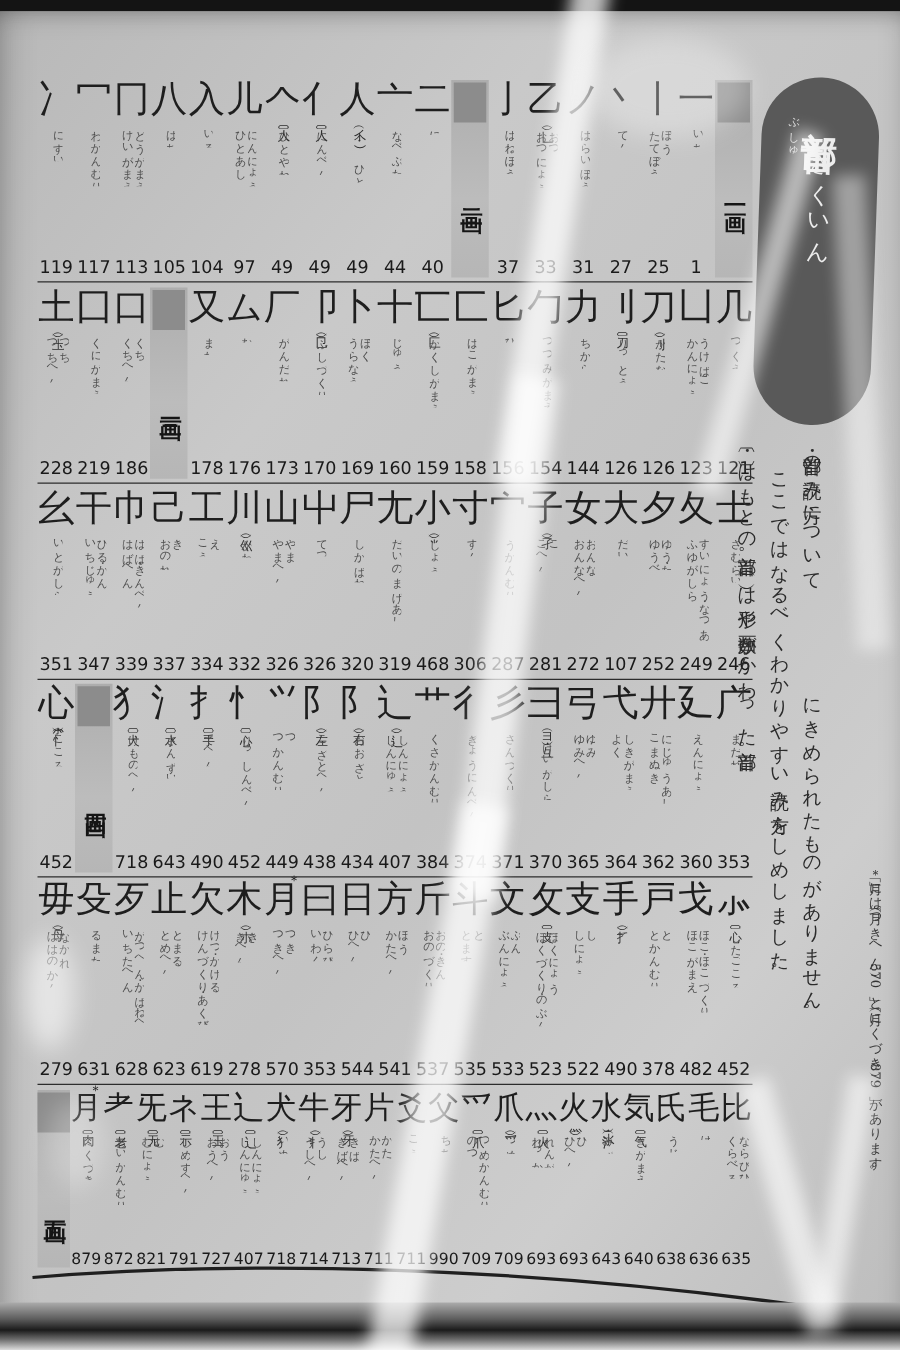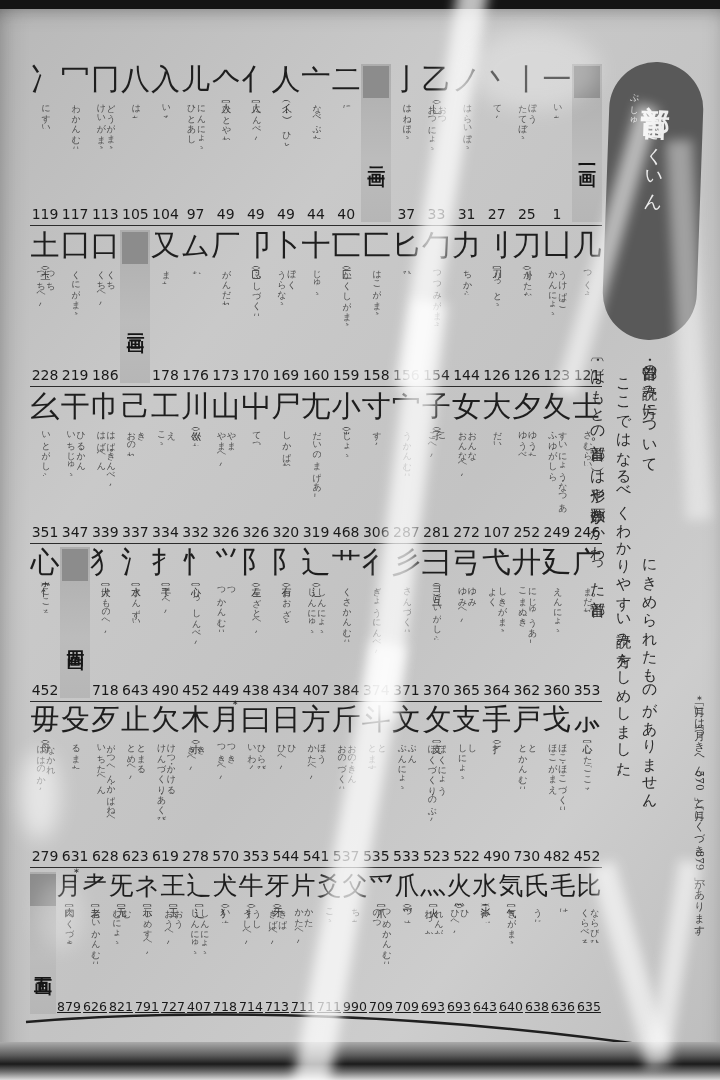--- a/index.html
+++ b/index.html
@@ -20,21 +20,21 @@
   .row{position:absolute;left:30px;width:572px;display:flex;justify-content:space-between;}
   .col{position:relative;flex:1 1 0;min-width:0;display:flex;flex-direction:column;align-items:center;height:100%;}
   .glyph{font-size:29px;line-height:1.1;color:#1e1e1e;white-space:nowrap;}
   .tight .glyph{font-size:25px;}
   .star-mark{position:absolute;top:-7px;right:0px;font-size:11px;color:#222;}
   .alt{writing-mode:vertical-rl;font-size:10px;line-height:1;color:#2e2e2e;margin-top:1px;letter-spacing:-1px;white-space:nowrap;}
   .readings{display:flex;flex-direction:row-reverse;margin-top:2px;overflow:hidden;max-height:88px;}
   .rd{writing-mode:vertical-rl;font-size:9px;line-height:1.1;color:#4d4d4d;letter-spacing:0px;white-space:nowrap;}
   .num{position:absolute;bottom:0;font-family:"DejaVu Sans","Liberation Sans",sans-serif;
        font-size:14px;color:#1a1a1a;white-space:nowrap;}
-  .tight .num{font-size:12.5px;text-decoration:underline;}
+  .tight .num{font-size:12.5px;}
   
   .colh{position:relative;flex:1 1 0;max-width:31px;display:flex;flex-direction:column;align-items:center;
         background:linear-gradient(180deg,#adadad,#bcbcbc 60%,#b6b6b6);height:100%;}
   .hsq{width:26px;height:32px;background:#8c8c8c;margin-top:2px;}
   .hlab{writing-mode:vertical-rl;font-size:18px;font-weight:bold;color:#151515;margin-top:56px;letter-spacing:3px;}
   .sep{position:absolute;left:30px;width:572px;height:0;border-top:1.6px solid #2c2c2c;}
   
   #title-pill{position:absolute;left:606px;top:62px;width:94px;height:278px;background:#595959;
     border-radius:47px;display:flex;justify-content:center;transform:rotate(2deg);}
   .pill-text{writing-mode:vertical-rl;color:#ececec;padding-top:20px;text-align:left;}
@@ -762,21 +762,21 @@
           <div class="rd">て</div>
         </div>
         <div class="num">490</div>
       </div>
       <div class="col">
         <div class="glyph">戸</div>
         <div class="readings">
           <div class="rd">と</div>
           <div class="rd">とかんむり</div>
         </div>
-        <div class="num">730</div>
+        <div class="num">378</div>
       </div>
       <div class="col">
         <div class="glyph">戈</div>
         <div class="readings">
           <div class="rd">ほこ・ほこづくり</div>
           <div class="rd">ほこがまえ</div>
         </div>
         <div class="num">482</div>
       </div>
       <div class="col">
@@ -802,21 +802,21 @@
           <div class="rd">にくづき</div>
         </div>
         <div class="num">879</div>
       </div>
       <div class="col">
         <div class="glyph">耂</div>
         <div class="alt">〔老〕</div>
         <div class="readings">
           <div class="rd">おいかんむり</div>
         </div>
-        <div class="num">626</div>
+        <div class="num">872</div>
       </div>
       <div class="col">
         <div class="glyph">旡</div>
         <div class="alt">〔无〕</div>
         <div class="readings">
           <div class="rd">む</div>
           <div class="rd">むにょう</div>
         </div>
         <div class="num">821</div>
       </div>

